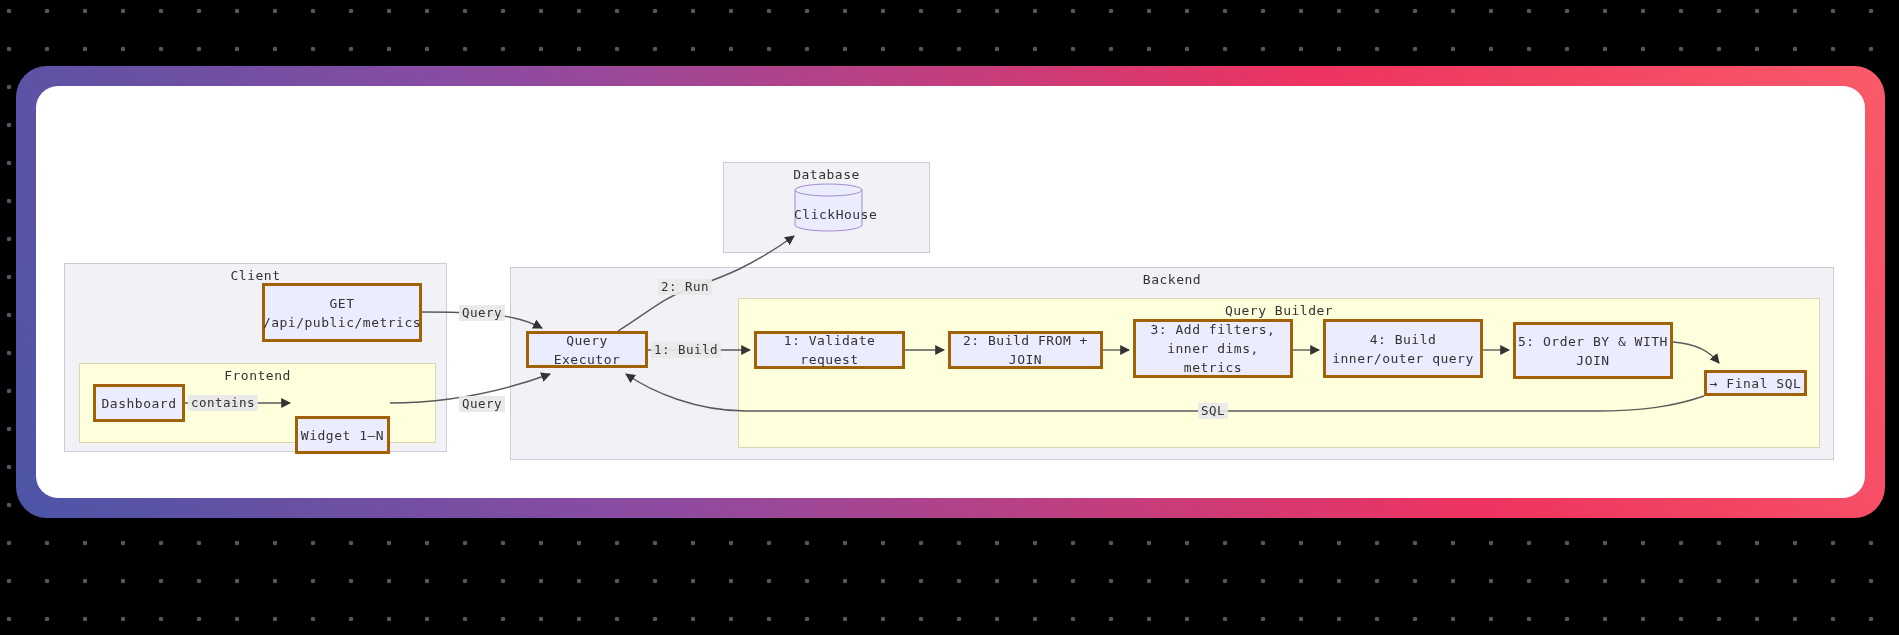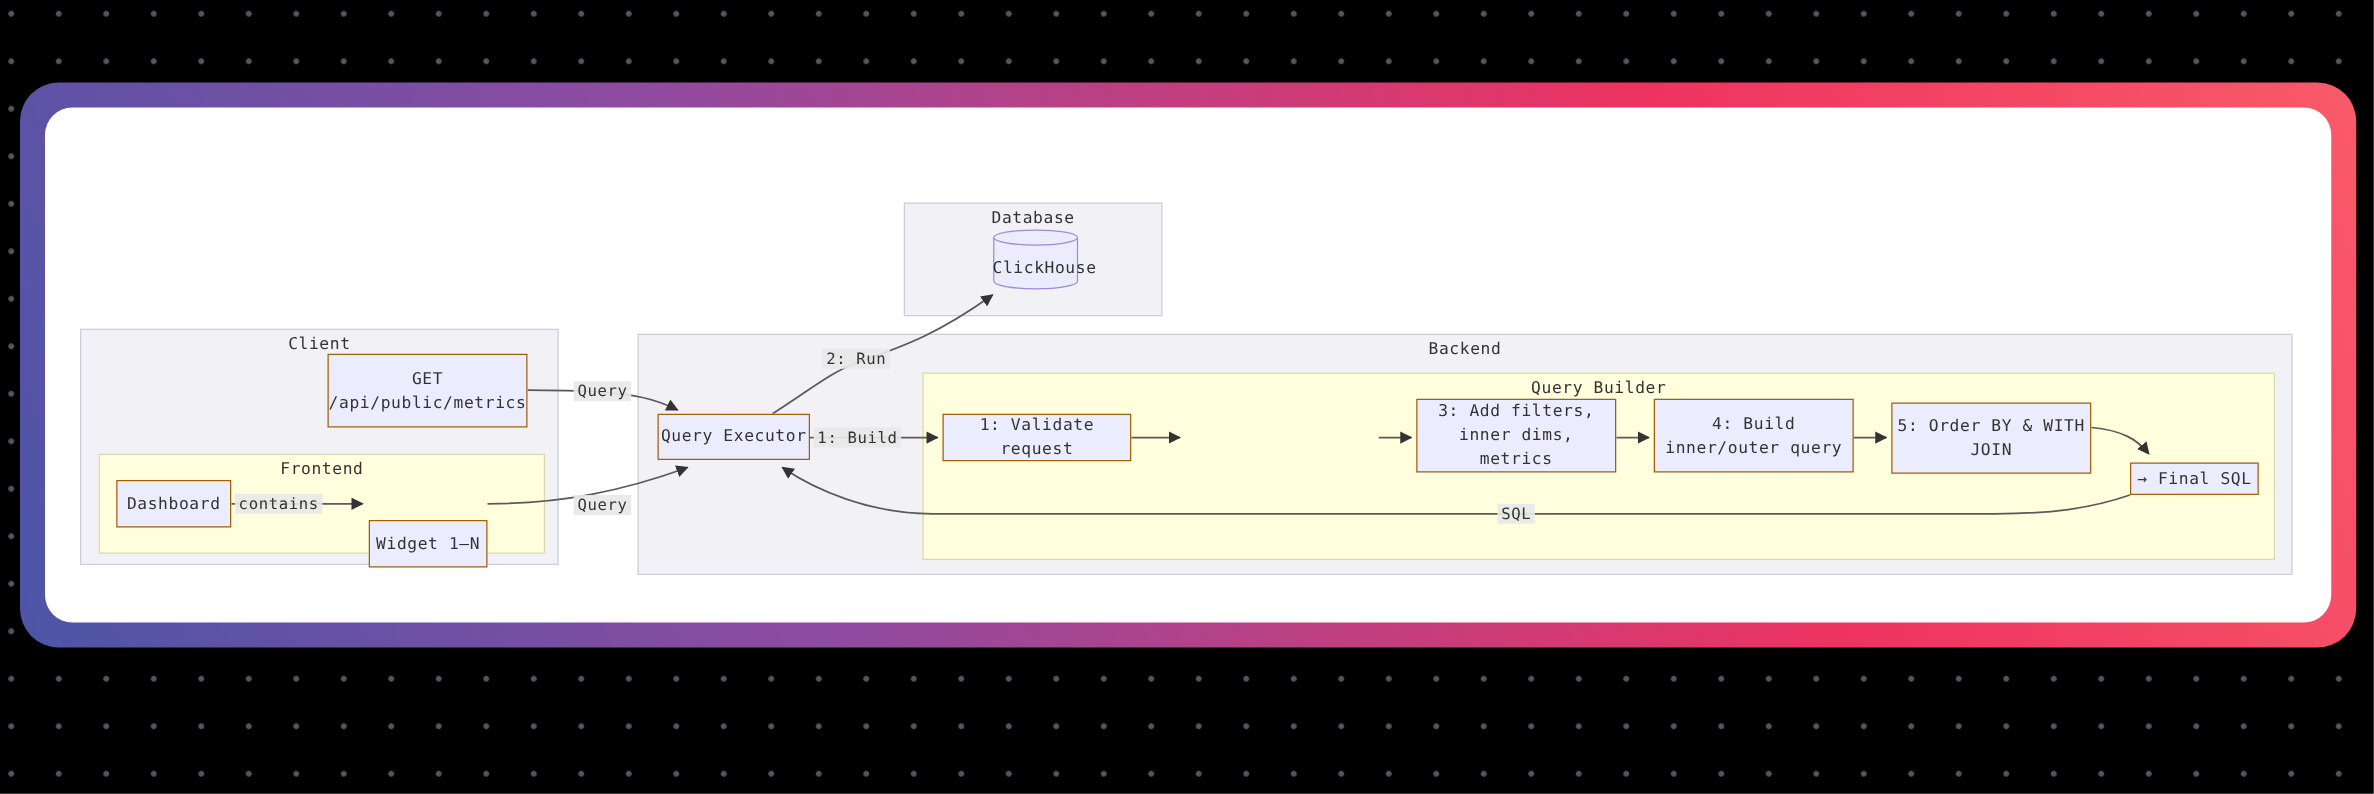--- a/index.html
+++ b/index.html
@@ -27,21 +27,21 @@
     position:absolute; border:1px solid #cdcdd8; background:#f2f2f6;
   }
   .cluster-yellow {
     position:absolute; border:1px solid #d8d8ae; background:#ffffde;
   }
   .cluster-title {
     position:absolute; top:4px; left:0; right:0; text-align:center;
     font-size:13px; color:#333; letter-spacing:0.5px;
   }
   .node {
-    position:absolute; background:#ECECFF; border:1px solid #a16207;
+    position:absolute; background:#ECECFF; border:3px solid #a16207;
     display:flex; flex-direction:column; align-items:center; justify-content:center;
     font-size:13px; color:#333; text-align:center; line-height:19px; z-index:3;
     letter-spacing:0.5px;
   }
   .edge-label {
     position:absolute; transform:translate(-50%,-50%);
     background:rgba(232,232,232,0.92); color:#333; font-size:12.5px;
     padding:0 3px; line-height:16px; z-index:4; white-space:nowrap;
     letter-spacing:0.5px;
   }
@@ -122,20 +122,23 @@
       </div>
 
       <div class="node" style="left:490px; top:245px; width:122px; height:37px;">
         <span>Query Executor</span>
       </div>
 
       <div class="node" style="left:718px; top:245px; width:151px; height:38px;">
         <span>1: Validate request</span>
       </div>
 
+      <div class="node" style="left:912px; top:245px; width:155px; height:38px;">
+        <span>2: Build FROM + JOIN</span>
+      </div>
 
       <div class="node" style="left:1097px; top:233px; width:160px; height:59px;">
         <span>3: Add filters,</span>
         <span>inner dims, metrics</span>
       </div>
 
       <div class="node" style="left:1287px; top:233px; width:160px; height:59px;">
         <span>4: Build</span>
         <span>inner/outer query</span>
       </div>

